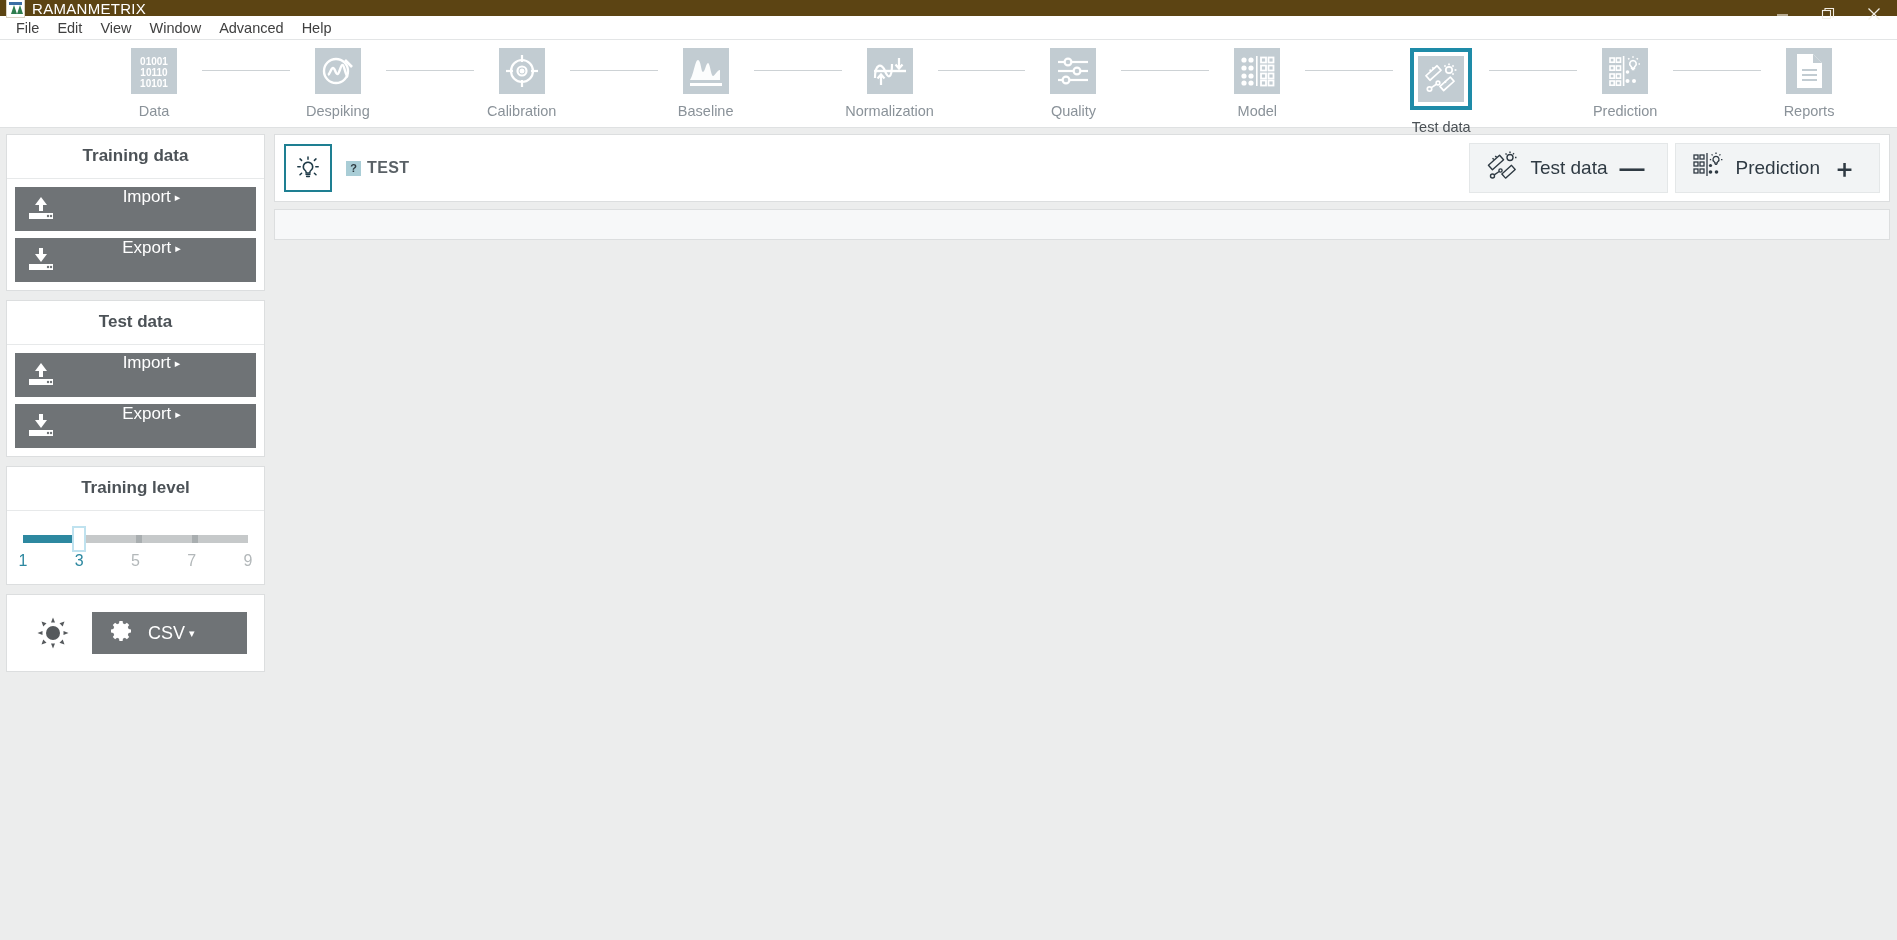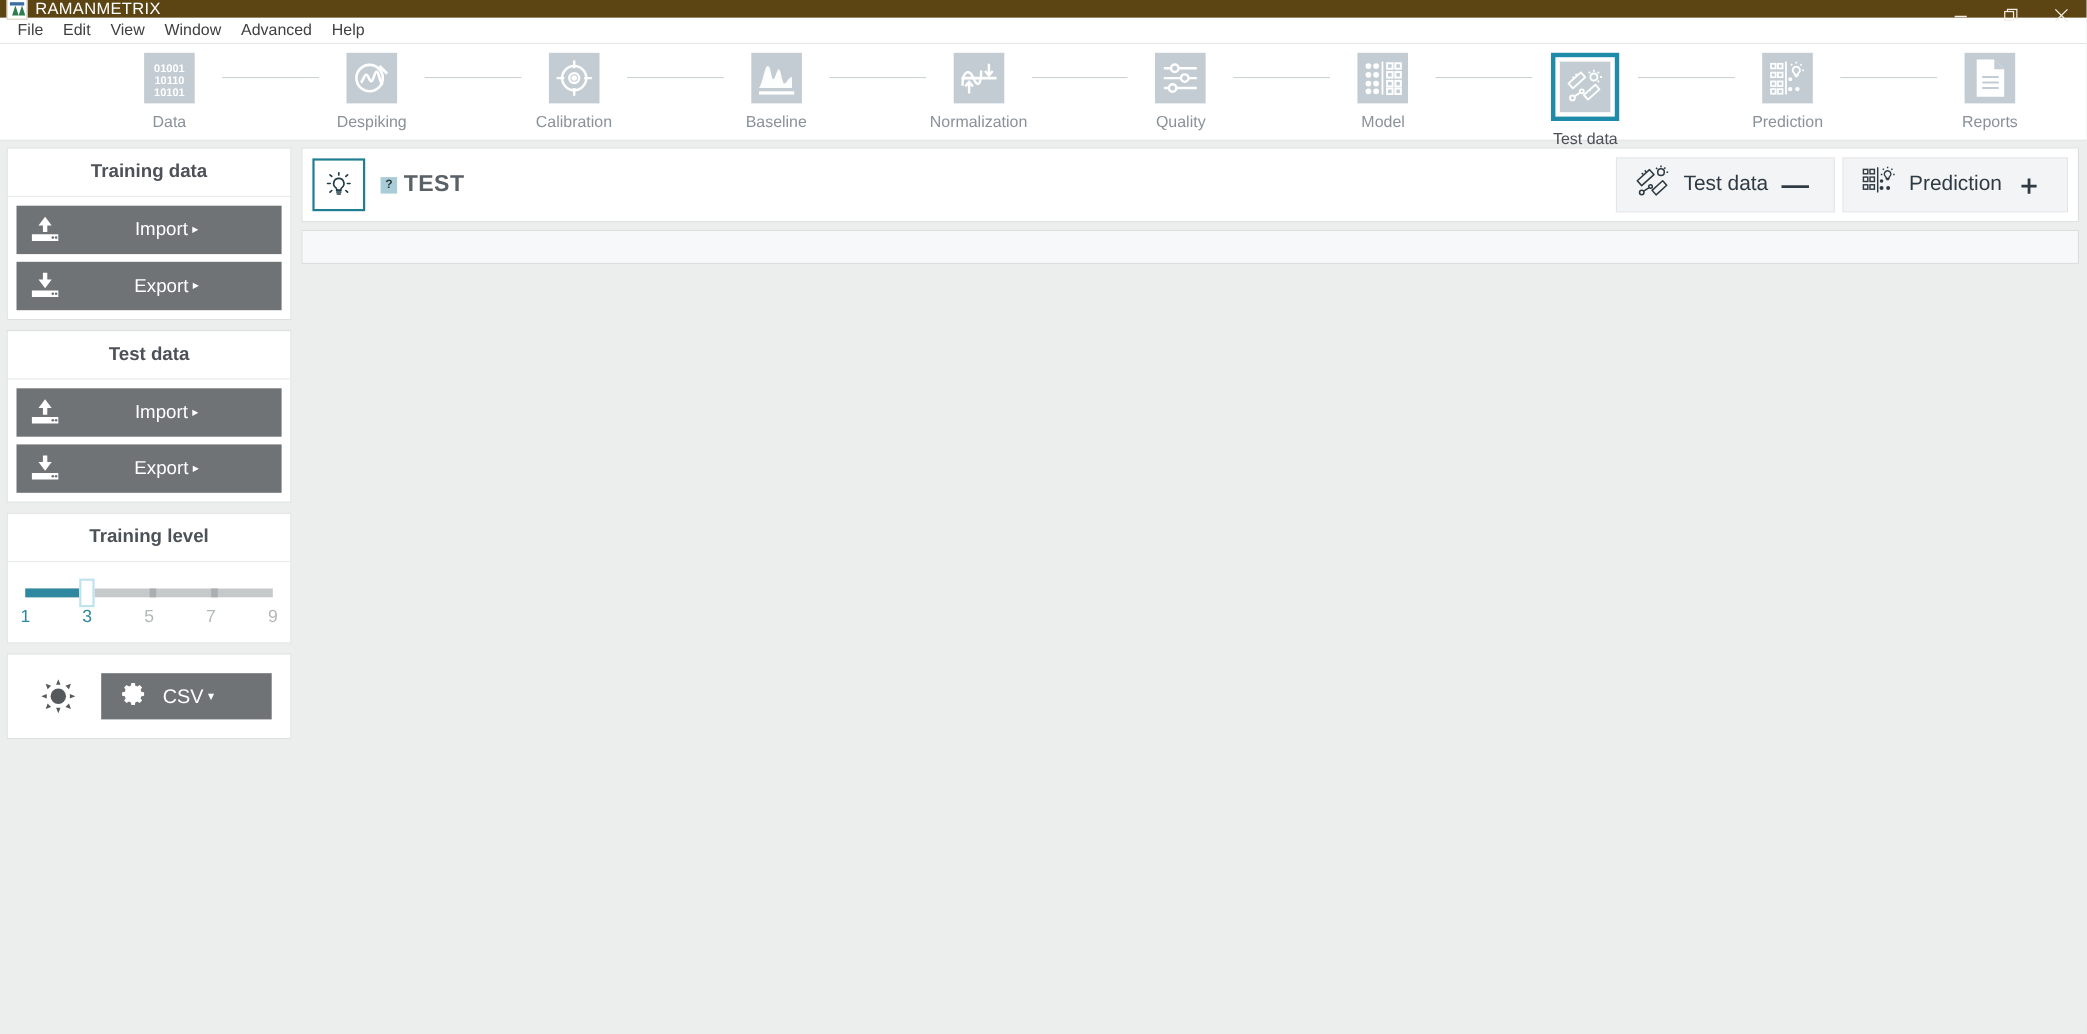--- a/index.html
+++ b/index.html
@@ -126,21 +126,21 @@
   .panel-title {
     text-align: center;
     font-size: 17px; font-weight: bold;
     color: #4c5257;
     padding: 11px 0 12px;
     border-bottom: 1px solid #e7e9ea;
   }
   .panel-body { padding: 8px; display: flex; flex-direction: column; gap: 7px; }
   .side-btn {
     height: 44px;
-    display: flex; align-items: center;
+    display: flex; 
     background: #6f7376;
     color: #ffffff;
     font-size: 17px;
     cursor: pointer;
     position: relative;
   }
   .side-btn.teal { background: #9bd4dd; }
   .side-btn .sb-icon {
     width: 52px; flex: 0 0 auto;
     display: flex; align-items: center; justify-content: center;
@@ -226,21 +226,21 @@
   }
   .qmark {
     display: inline-flex; align-items: center; justify-content: center;
     width: 15px; height: 15px;
     background: #a9cdd6; color: #2e3a40;
     font-size: 11px; font-weight: bold;
     margin-right: 6px;
     vertical-align: middle;
   }
   .test-name {
-    font-size: 21px; font-weight: bold; color: #5a6166;
+    font-size: 16px; font-weight: bold; color: #5a6166;
     letter-spacing: .4px;
   }
   .card-spacer { flex: 1 1 auto; }
   .hdr-btn {
     height: 50px;
     background: #f2f4f5;
     border: 1px solid #e4e7e8;
     display: flex; align-items: center; gap: 12px;
     padding: 0 22px 0 16px;
     font-size: 19px; color: #2f3a43;

